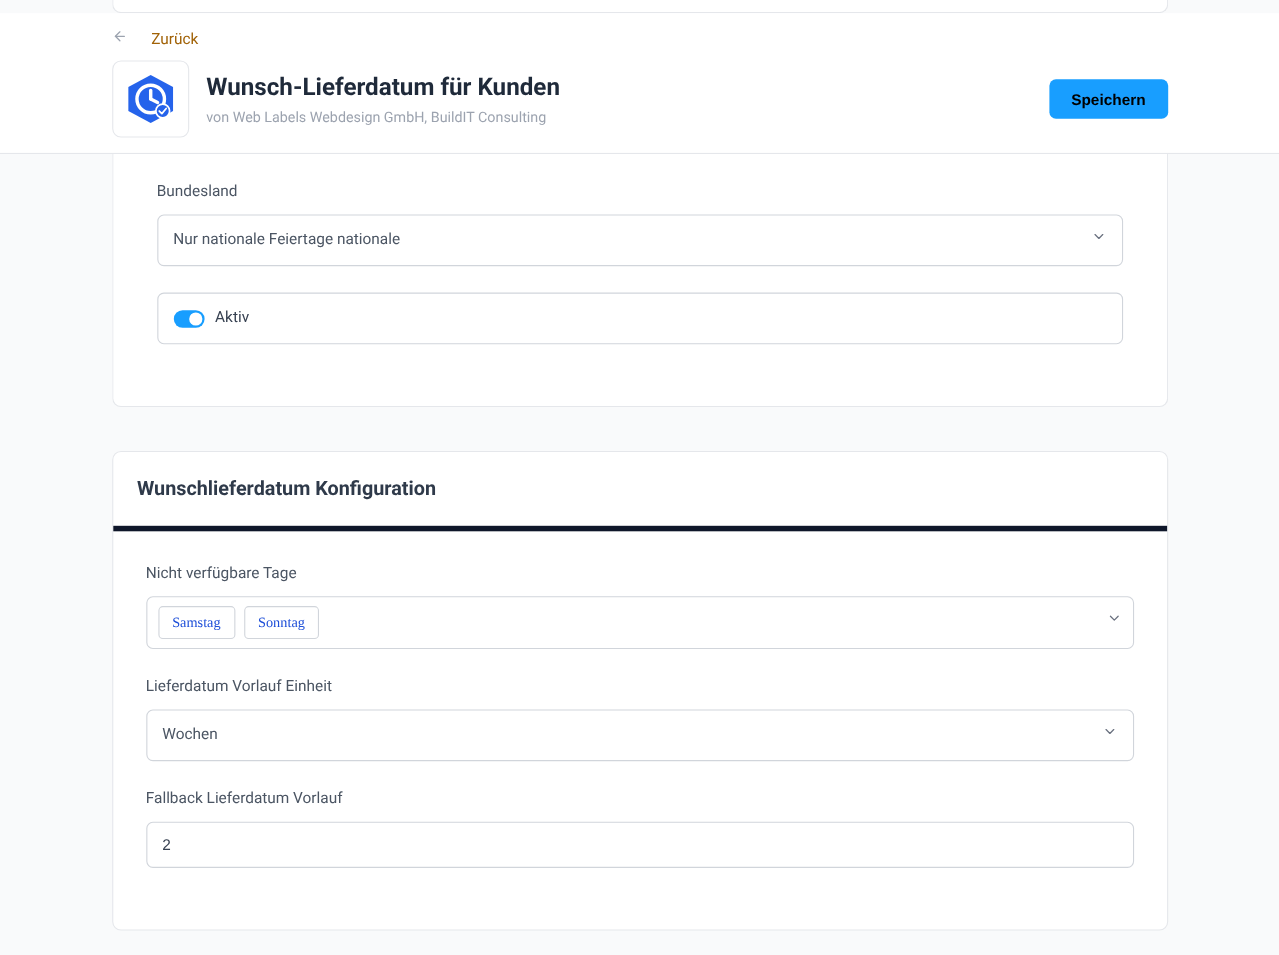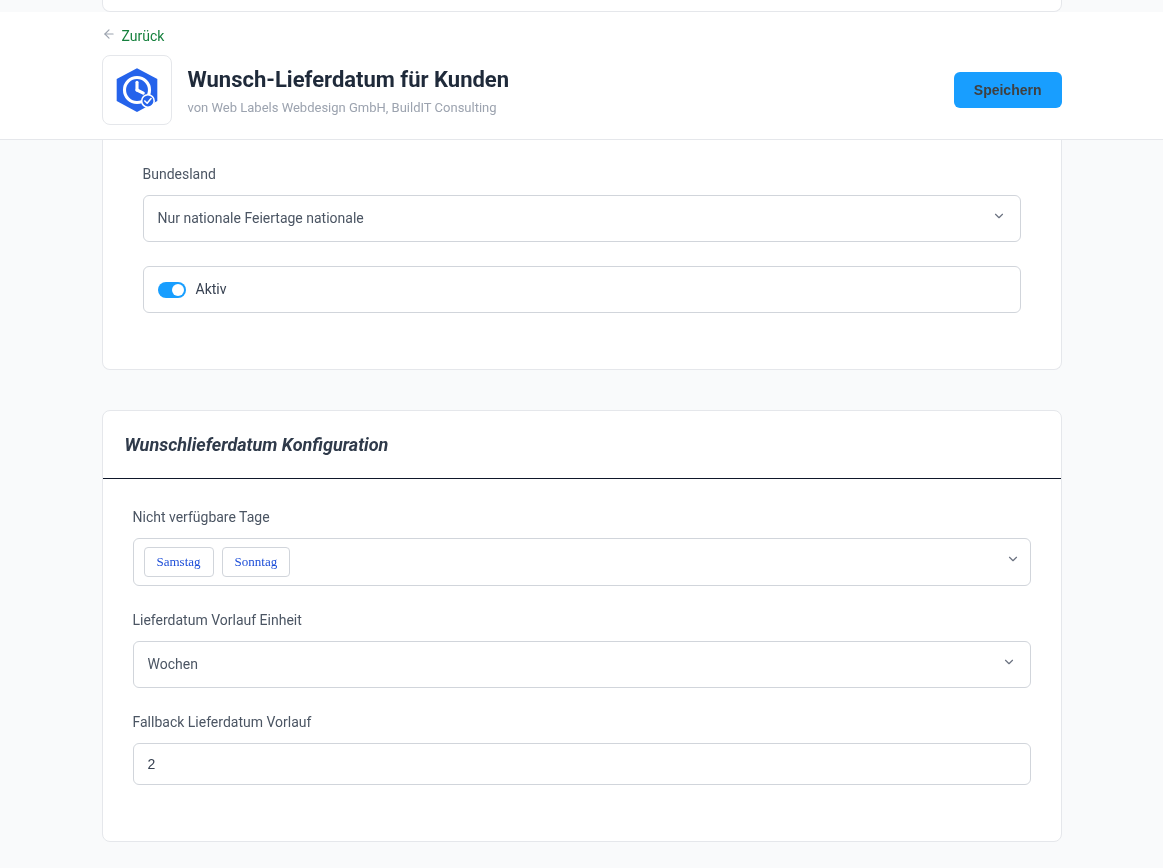--- a/index.html
+++ b/index.html
@@ -31,22 +31,22 @@
   .header-inner {
     max-width: 960px;
     margin: 0 auto;
     display: flex;
     flex-direction: column;
     gap: 8px;
   }
   .back-link {
     display: inline-flex;
     align-items: center;
-    gap: 6px;
-    color: #15803d;
+    gap: 22px;
+    color: #a16207;
     font-size: 14px;
     cursor: pointer;
     width: fit-content;
   }
   .header-row {
     display: flex;
     align-items: center;
     gap: 16px;
   }
   .app-icon-box {
@@ -65,21 +65,21 @@
     font-weight: 700;
     color: #1f2a3a;
   }
   .app-sub {
     font-size: 13px;
     color: #9ca3af;
     margin-top: 2px;
   }
   .btn-primary {
     background: #189eff;
-    color: #404040;
+    color: #000000;
     border: none;
     border-radius: 6px;
     padding: 10px 20px;
     font-size: 14px;
     font-weight: 600;
     cursor: pointer;
   }
   .content {
     max-width: 960px;
     margin: 0 auto;
@@ -95,22 +95,21 @@
     border-top: none;
     border-top-left-radius: 0;
     border-top-right-radius: 0;
     padding: 24px 40px 40px;
   }
   .card.section {
     margin-top: 40px;
   }
   .card-header {
     padding: 20px 22px;
-    border-bottom: 1px solid #0f172a;
-    font-style: italic;
+    border-bottom: 5px solid #0f172a;
   }
   .card-header h2 {
     font-size: 18px;
     font-weight: 700;
     color: #2f3a4a;
   }
   .card-body {
     padding: 28px 30px 40px;
   }
   .field { margin-bottom: 24px; }

